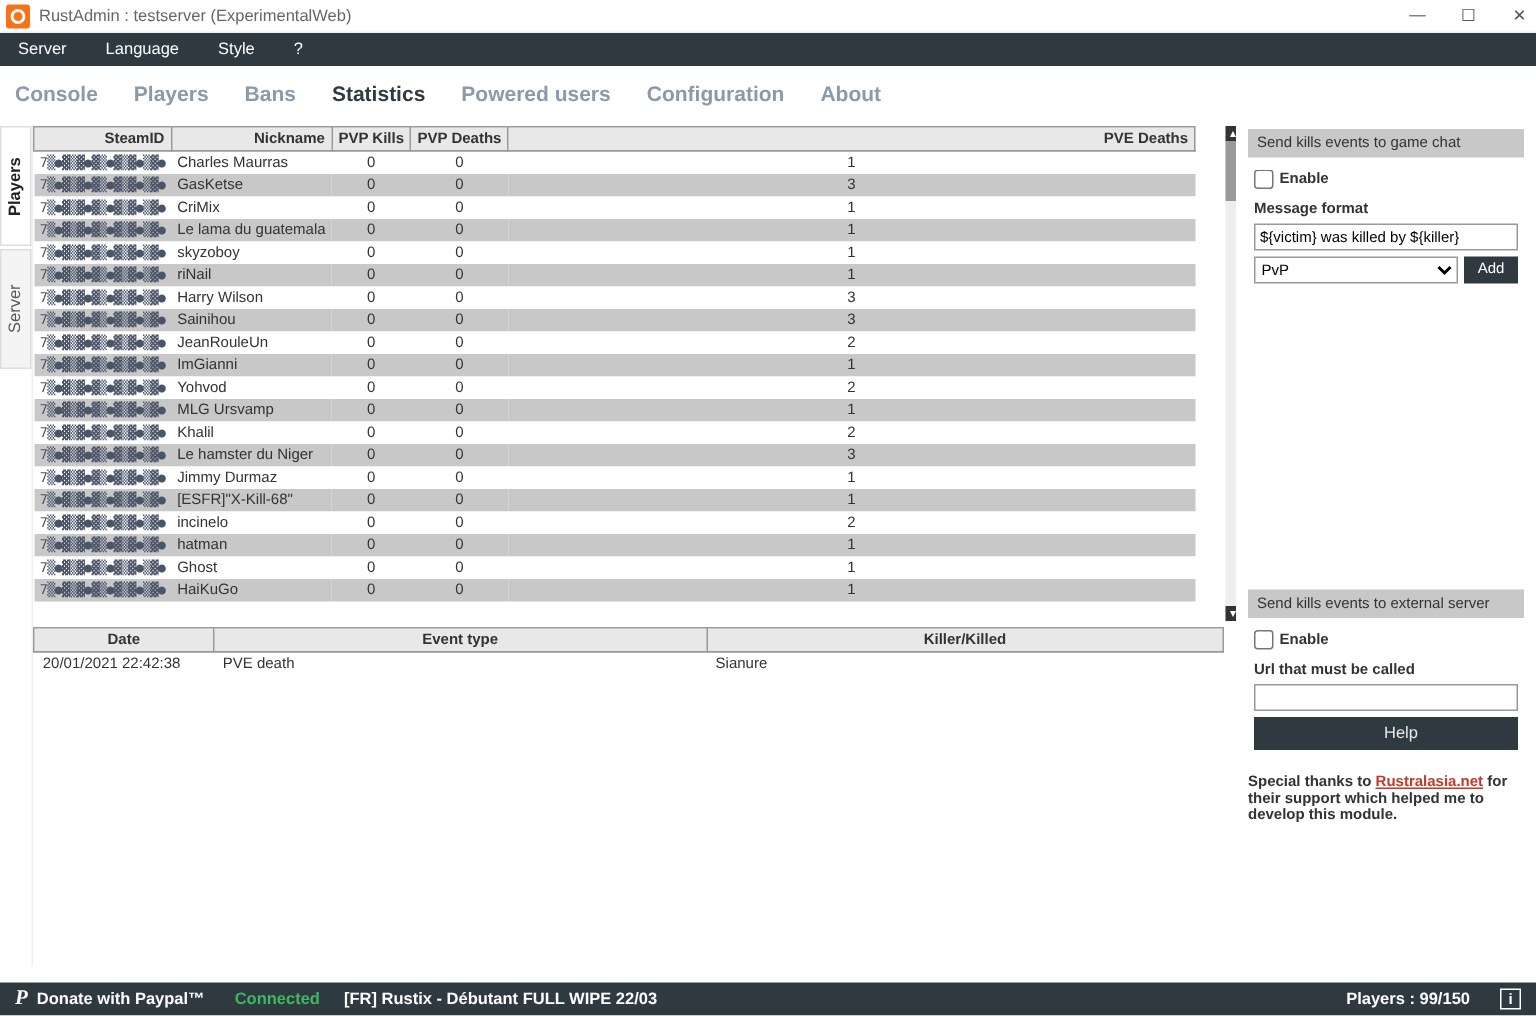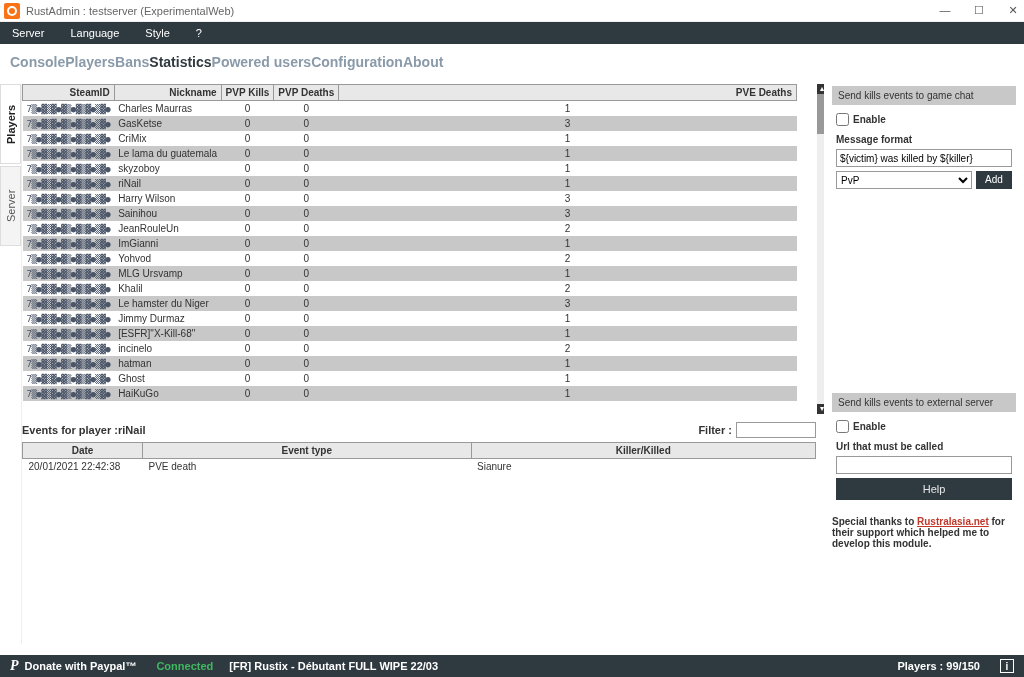--- a/index.html
+++ b/index.html
@@ -11,21 +11,21 @@
   .titlebar .app-icon svg { width:10px; height:10px;}
   .titlebar .title { color:#666; font-size:11px;}
   .titlebar .win-controls { margin-left:auto; display:flex; gap:20px; color:#555;}
   .titlebar .win-controls span { width:14px; text-align:center; cursor:default;}
   
   
   .menubar { background:#2f3940; color:#fff; height:22px; display:flex; align-items:center; padding:0 8px; gap:18px; font-size:11px; }
   .menubar span { cursor:pointer; padding:2px 4px;}
   
   
-  .navtabs { display:flex; align-items:flex-end; padding:10px 10px 14px 10px; font-size:14px; font-weight:bold; color:#8a9aa9;}
+  .navtabs { display:flex; align-items:flex-end; gap:24px; padding:10px 10px 14px 10px; font-size:14px; font-weight:bold; color:#8a9aa9;}
   .navtabs span { cursor:pointer; }
   .navtabs span.active { color:#2f3940; }
   
   
   .main { display:flex; height: 560px; }
   .sidetabs { width:22px; display:flex; flex-direction:column; border-right:1px solid #eee;}
   .sidetab { flex:0 0 80px; writing-mode: vertical-rl; transform: rotate(180deg); display:flex; align-items:center; justify-content:center; font-size:11px; color:#555; background:#f4f4f4; border:1px solid #ddd; margin-bottom:2px; cursor:pointer;}
   .sidetab.active { background:#fff; color:#222; font-weight:bold;}
   
   .center { flex:1; padding-right:8px; display:flex; flex-direction:column; overflow:hidden;}
@@ -281,26 +281,20 @@
             </tr>
           </tbody>
       </table>
       <div class="scrollbar-v">
         <div class="arrow" style="top:0">▴</div>
         <div class="thumb" style="top:10px;height:40px"></div>
         <div class="arrow" style="bottom:0">▾</div>
       </div>
     </div>
 
-    <div class="events-hdr">
-      <span>Events for player : </span>
-        <span>riNail</span>
-      <span class="filter-lbl">Filter :</span>
-      <input type="text" style="">
-    </div>
 
     <table class="etable">
       <thead>
         <tr>
           <th style="width:120px">Date</th>
           <th>Event type</th>
           <th>Killer/Killed</th>
         </tr>
       </thead>
       <tbody>

